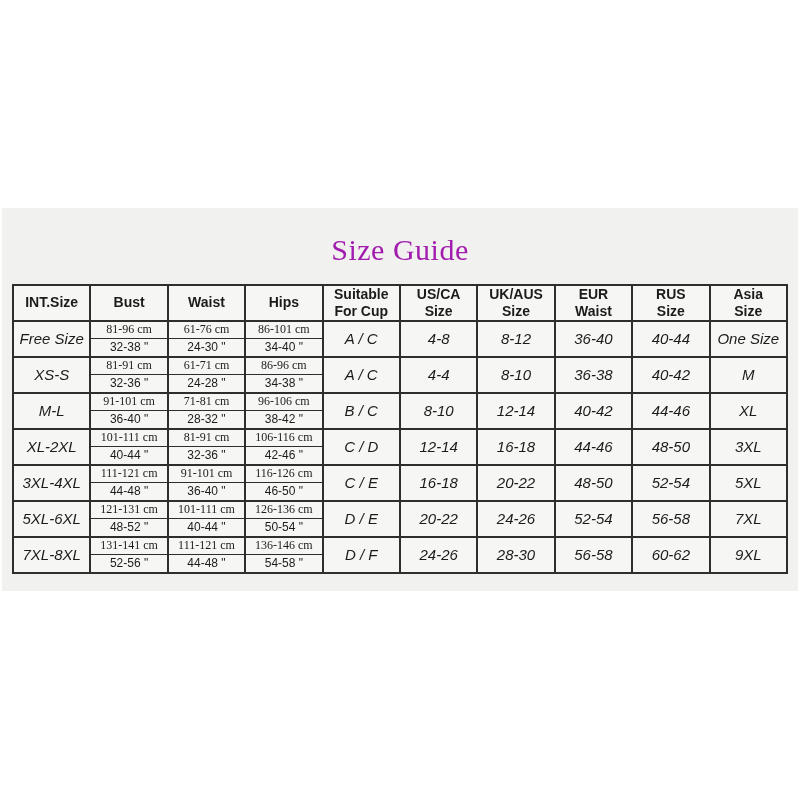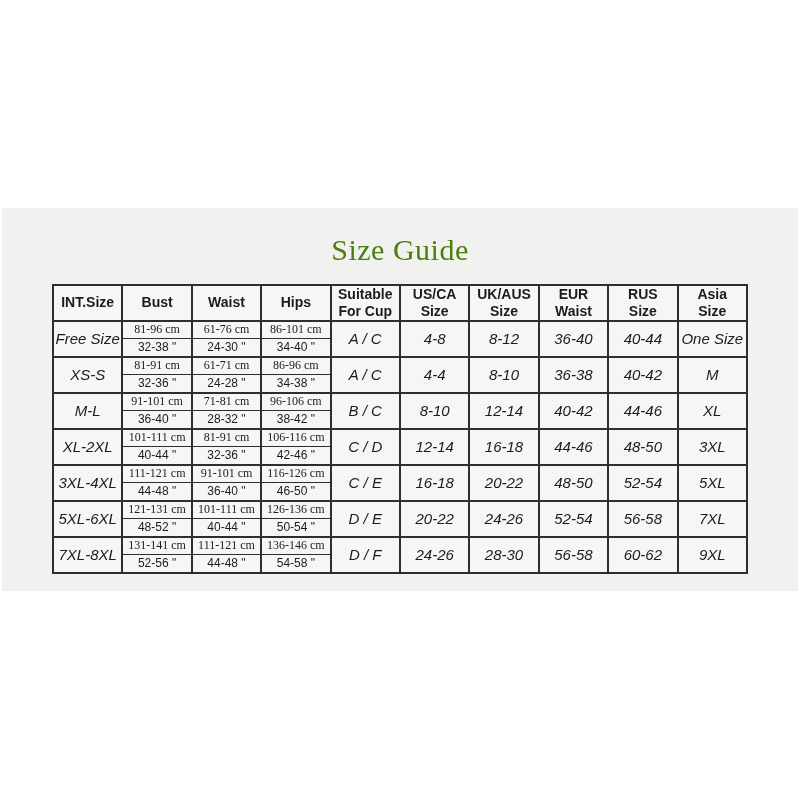--- a/index.html
+++ b/index.html
@@ -24,27 +24,27 @@
     width: 796px;
     height: 383px;
     background: #f1f1ef;
   }
   .title {
     padding-top: 25px;
     text-align: center;
     font-family: "Liberation Serif", serif;
     font-size: 30px;
     font-weight: 400;
-    color: #4d7c0f;
+    color: #a21caf;
     letter-spacing: 0.5px;
   }
   table.size-table {
     border-collapse: collapse;
     table-layout: fixed;
-    width: 696px;
+    width: 776px;
     margin: 17px auto 0 auto;
     background: #f6f6f4;
   }
   .size-table th,
   .size-table td {
     border: 2px solid #2e2e2e;
     text-align: center;
     vertical-align: middle;
     padding: 0;
     color: #1b1b1b;

